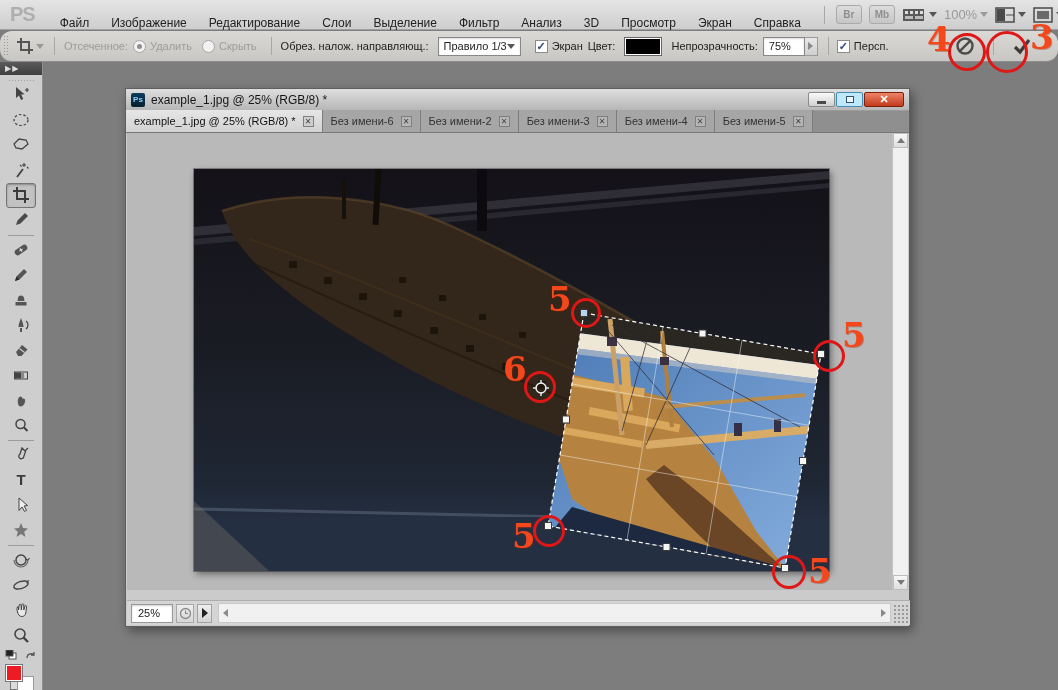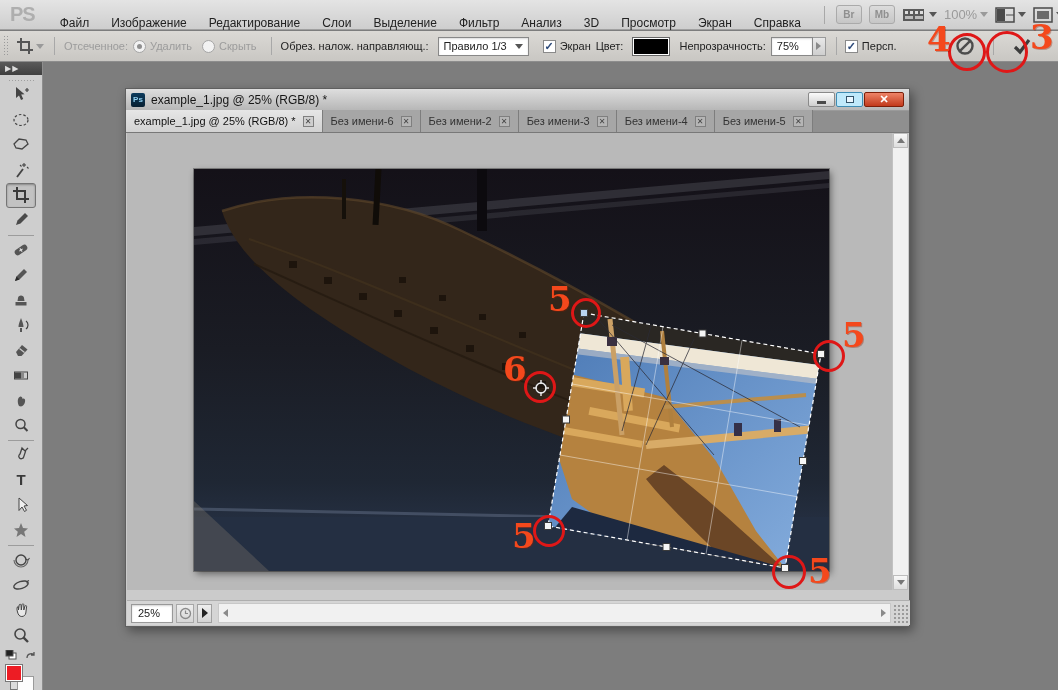--- a/index.html
+++ b/index.html
@@ -19,34 +19,34 @@
     display:flex; align-items:center; justify-content:center; }
   .caret { width:0; height:0; border-left:4px solid transparent; border-right:4px solid transparent;
     border-top:5px solid #555; display:inline-block; }
   .caret.dim { border-top-color:#9a9a9a; }
   .zoom-lvl { font-size:13px; color:#9a9a9a; }
   .mb-ic { display:flex; align-items:center; gap:3px; }
 
   
   .optionsbar { position:absolute; left:0; top:31px; width:1058px; height:31px;
     background:linear-gradient(#dbd9d5,#c9c7c3); border-bottom:1px solid #8d8d8d;
-    display:flex; align-items:center; font-size:11px; color:#222; }
+    display:flex; align-items:center; font-size:11px; color:#222;border-radius:12px; }
   .grip { width:7px; height:22px; margin:0 4px 0 3px;
     background-image:radial-gradient(#9a9a9a 1px, transparent 1px); background-size:3px 3px; }
   .opt-label { margin:0 5px; white-space:nowrap; }
   .opt-label.disabled, .radio-lab.disabled { color:#9c9c9c; }
   .radio { width:13px; height:13px; border:1px solid #a5a5a5; border-radius:50%; background:#f2f2f2;
     display:inline-flex; align-items:center; justify-content:center; margin-right:4px; }
   .radio .dot { width:5px; height:5px; border-radius:50%; background:#8f8f8f; }
   .radio-row { display:flex; align-items:flex-start; margin-right:10px; }
   .radio-lab { font-size:11px; }
   .checkbox { width:13px; height:13px; border:1px solid #8a8a8a; background:#fff; color:#2d4a7a;
     font-size:11px; line-height:11px; font-weight:bold; text-align:center; margin-right:4px; }
   .dropdown { height:19px; background:#fff; border:1px solid #888; box-shadow:inset 0 1px 2px rgba(0,0,0,.15);
-    display:flex; align-items:center; padding:0 5px; gap:8px; margin:0 4px; }
+    display:flex; align-items:center; padding:0 5px; margin:0 4px; }
   .field { height:19px; background:#fff; border:1px solid #888; box-shadow:inset 0 1px 2px rgba(0,0,0,.15);
     display:flex; align-items:center; padding:0 5px; }
   .spin-btn { width:13px; height:19px; border:1px solid #9a9a9a; border-left:none;
     background:linear-gradient(#e8e8e8,#cfcfcf); display:flex; align-items:center; justify-content:center; }
   .swatch { width:38px; height:19px; border:1px solid #666; box-shadow:inset 0 0 0 1px #fff; margin:0 4px; }
   .opt-right { margin-left:auto; display:flex; align-items:center; gap:14px; padding-right:26px; }
   .tool-in-bar { width:22px; height:22px; display:flex; align-items:center; justify-content:center; }
 
   
   .toolspanel { position:absolute; left:0; top:62px; width:43px; height:628px;

